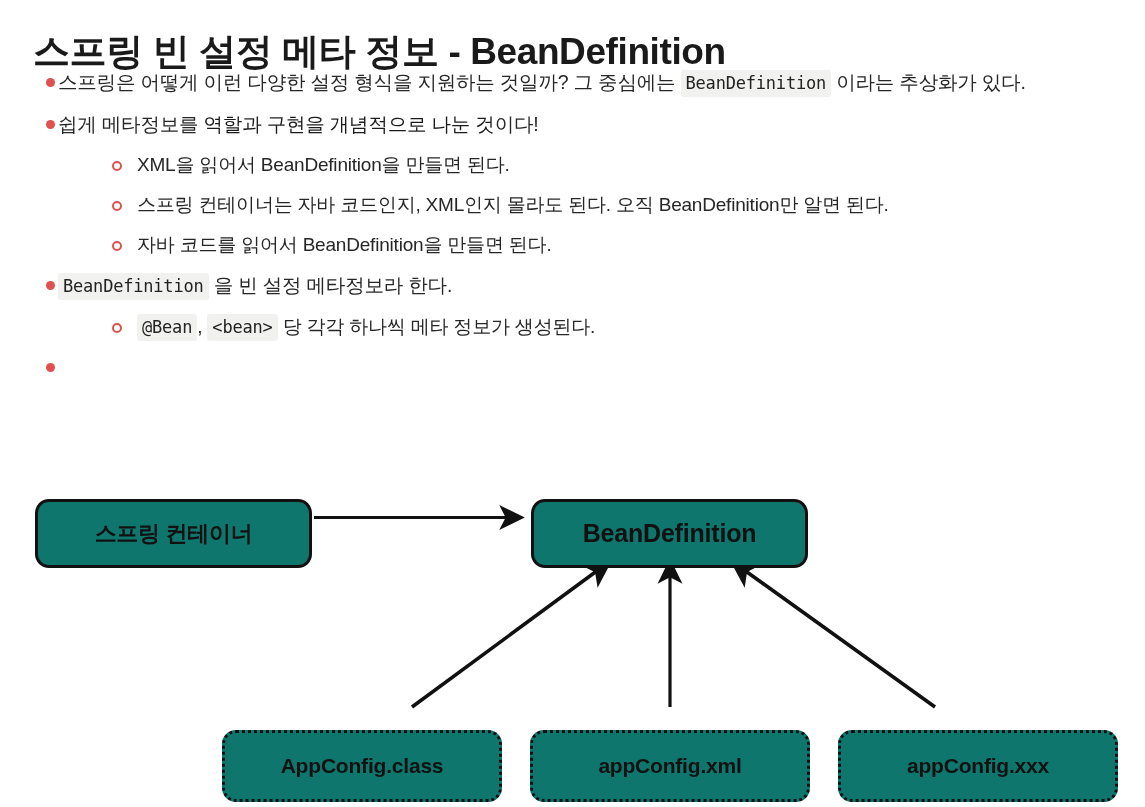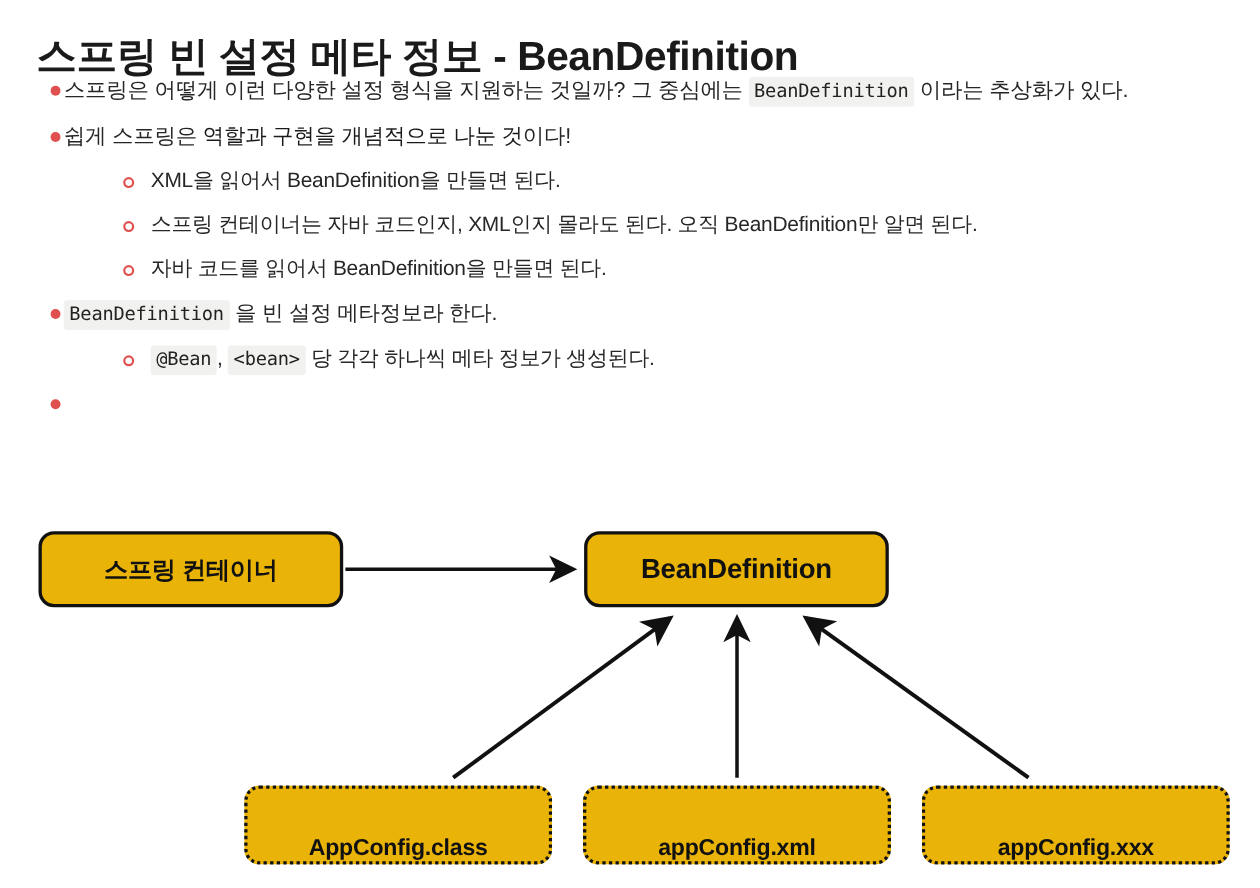--- a/index.html
+++ b/index.html
@@ -94,32 +94,32 @@
     position: absolute;
     left: 0;
     top: 0;
   }
   .node {
     position: absolute;
     box-sizing: border-box;
     display: flex;
     align-items: center;
     justify-content: center;
-    background: #eab308;
+    background: #0f766e;
     color: #111111;
     text-align: center;
+    margin-top: 16px;
   }
   .node.solid {
     border: 3px solid #111111;
     border-radius: 14px;
   }
   .node.dotted {
     border: 3px dotted #111111;
     border-radius: 14px;
-    align-items: flex-end;
   }
   .node-label { pointer-events: none; }
 
   .node-container { left: 35px;  top: 28px;  width: 277px; height: 69px; }
   .node-container .node-label { font-size: 22px; font-weight: 600; letter-spacing: -0.3px; }
 
   .node-beandef   { left: 531px; top: 28px;  width: 277px; height: 69px; }
   .node-beandef .node-label { font-size: 25px; font-weight: 700; letter-spacing: -0.2px; }
 
   .node-appclass  { left: 222px; top: 259px; width: 280px; height: 72px; }
@@ -129,21 +129,21 @@
   .node-appxml .node-label,
   .node-appxxx .node-label { font-size: 21px; font-weight: 600; letter-spacing: -0.2px; }
 </style>
 </head>
 <body>
 
 <h1 class="page-title">스프링 빈 설정 메타 정보 - BeanDefinition</h1>
 
 <div class="list" id="list-root">
     <div class="li"><span class="bullet"></span><span>스프링은 어떻게 이런 다양한 설정 형식을 지원하는 것일까? 그 중심에는 </span><code class="ic">BeanDefinition</code><span> 이라는 추상화가 있다.</span></div>
-    <div class="li"><span class="bullet"></span><span>쉽게 스프링은 </span><b class="strong">역할과 구현을 개념적으로 나눈 것</b><span>이다!</span></div>
+    <div class="li"><span class="bullet"></span><span>쉽게 메타정보를 </span><b class="strong">역할과 구현을 개념적으로 나눈 것</b><span>이다!</span></div>
     <div class="li sub"><span class="bullet"></span><span>XML을 읽어서 BeanDefinition을 만들면 된다.</span></div>
     <div class="li sub"><span class="bullet"></span><span>스프링 컨테이너는 자바 코드인지, XML인지 몰라도 된다. 오직 BeanDefinition만 알면 된다.</span></div>
     <div class="li sub"><span class="bullet"></span><span>자바 코드를 읽어서 BeanDefinition을 만들면 된다.</span></div>
     <div class="li"><span class="bullet"></span><code class="ic">BeanDefinition</code><span> 을 빈 설정 메타정보라 한다.</span></div>
     <div class="li sub"><span class="bullet"></span><code class="ic">@Bean</code><span>, </span><code class="ic">&lt;bean&gt;</code><span> 당 각각 하나씩 메타 정보가 생성된다.</span></div>
     <div class="li"><span class="bullet"></span></div>
   </div>
 
 <div class="diagram">
 

